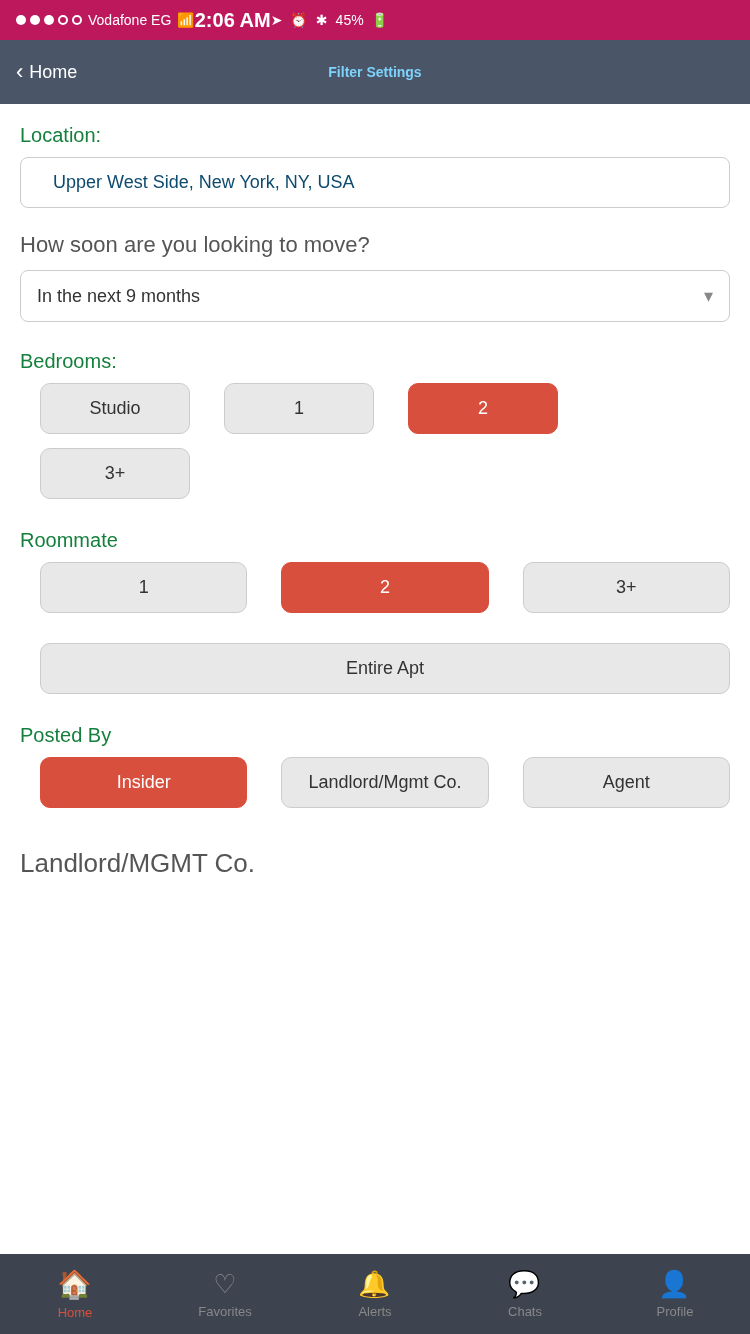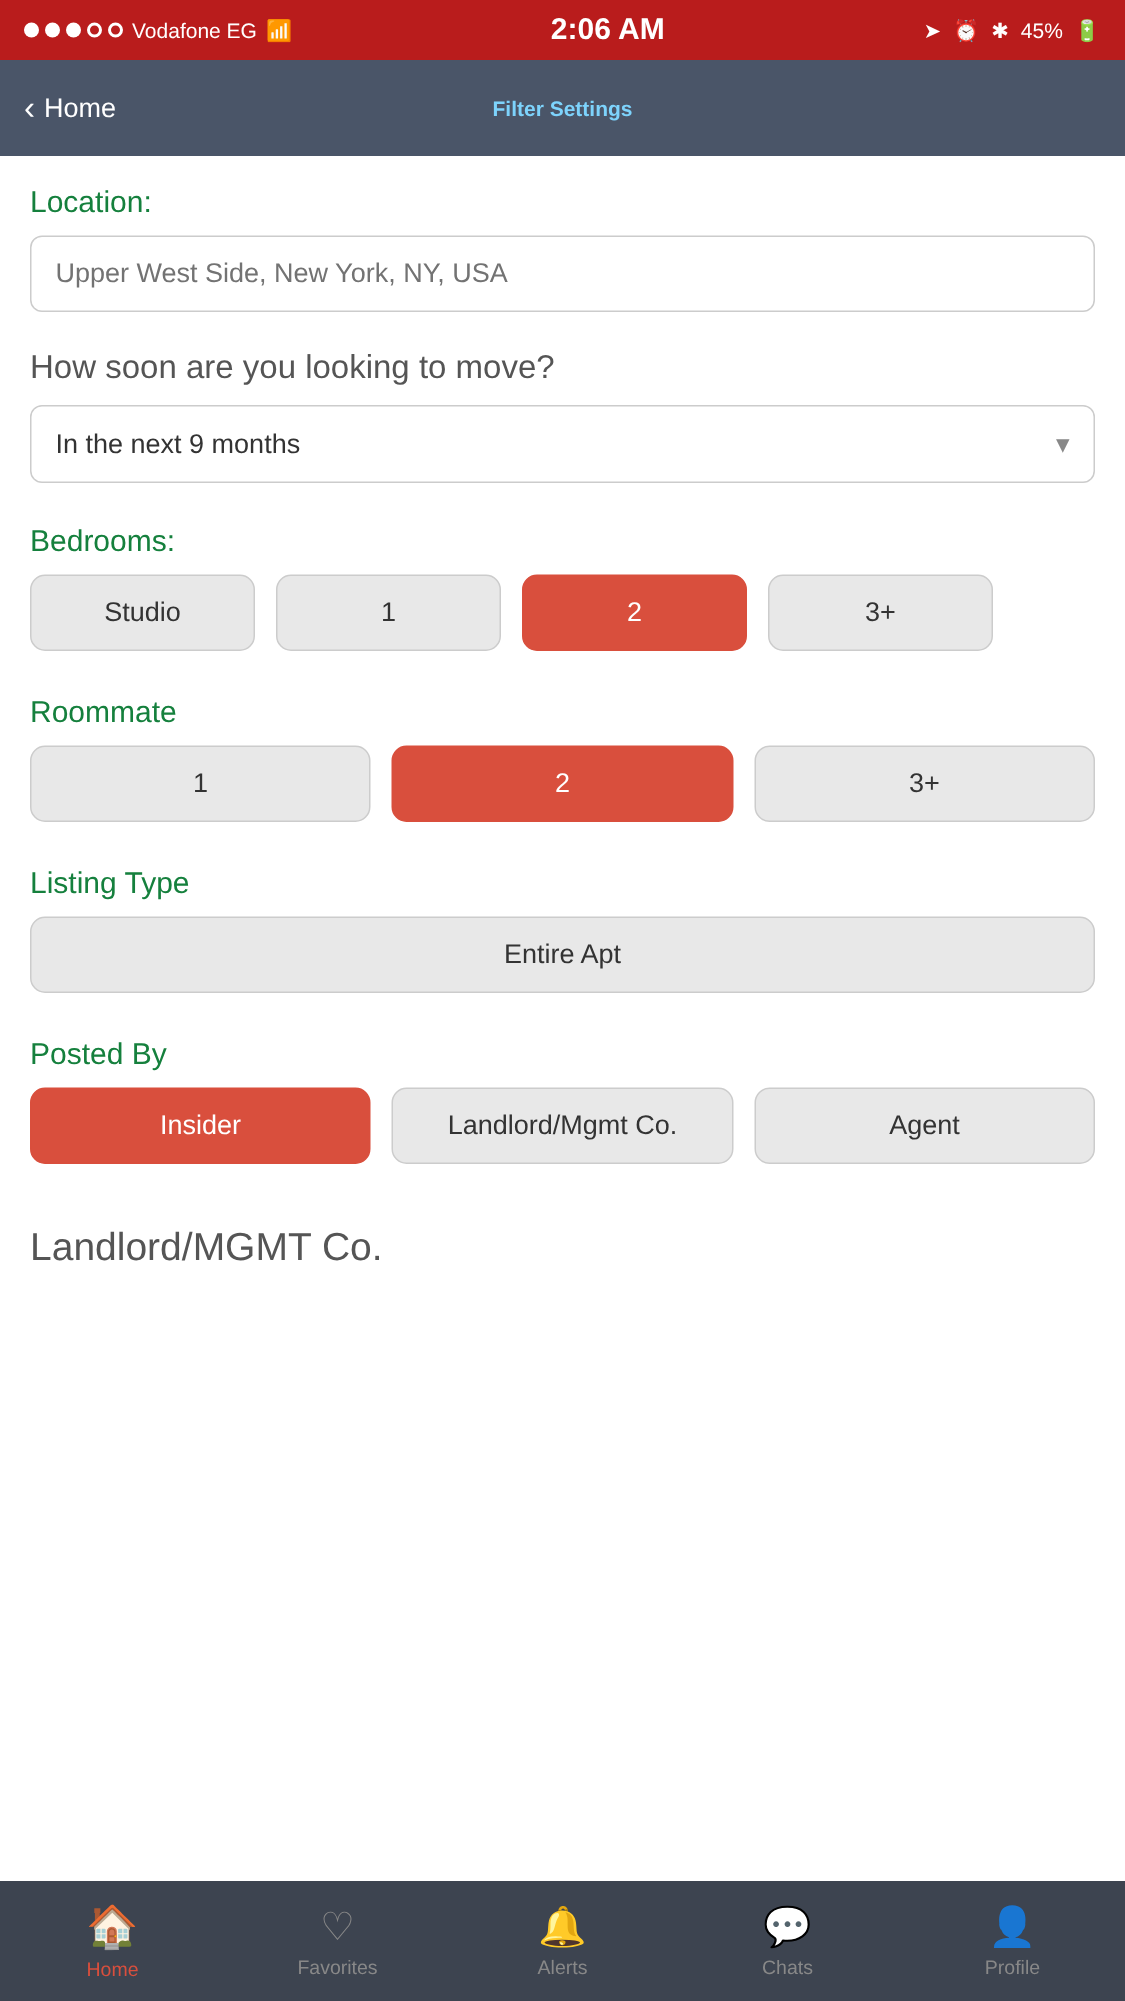--- a/index.html
+++ b/index.html
@@ -8,25 +8,25 @@
       width: 750px;
       height: 1334px;
       font-family: -apple-system, 'Helvetica Neue', Arial, sans-serif;
       background: #fff;
       overflow: hidden;
       position: relative;
     }
 
     
     .status-bar {
-      background: #b91c1c;
+      background: #be185d;
       height: 40px;
       display: flex;
       align-items: center;
-      justify-content: space-between;
+      justify-content: flex-start;
       padding: 0 16px;
       color: #fff;
       font-size: 14px;
     }
     .status-left { display: flex; align-items: center; gap: 6px; }
     .status-dots { display: flex; gap: 4px; }
     .status-dot { width: 10px; height: 10px; border-radius: 50%; background: #fff; }
     .status-dot.empty { background: transparent; border: 2px solid #fff; }
     .status-center { font-size: 20px; font-weight: 600; }
     .status-right { display: flex; align-items: center; gap: 8px; font-size: 14px; }
@@ -69,23 +69,23 @@
       color: #15803d;
       margin-bottom: 10px;
       font-weight: 400;
     }
 
     
     .text-input {
       width: 100%;
       border: 1px solid #ccc;
       border-radius: 8px;
-      padding: 14px 16px;
-      font-size: 18px;
-      color: #737373;
+      padding: 14px 32px;
+      font-size: 18px;
+      color: #0c4a6e;
       margin-bottom: 24px;
       outline: none;
     }
 
     
     .question-label {
       font-size: 22px;
       color: #555;
       margin-bottom: 12px;
       font-weight: 400;
@@ -120,20 +120,21 @@
     }
     .btn {
       border-radius: 10px;
       border: 1px solid #ccc;
       background: #e8e8e8;
       font-size: 18px;
       color: #333;
       padding: 14px 0;
       cursor: pointer;
       font-weight: 500;
+      margin-left: 20px;
     }
     .btn.active {
       background: #d94f3d;
       color: #fff;
       border-color: #d94f3d;
     }
     .btn.bedrooms { width: 150px; }
     .btn.bathrooms { flex: 1; }
     .btn.listing { flex: 1; }
     .btn.posted { flex: 1; }
@@ -238,21 +239,20 @@
   <div>
     <div class="section-label">Roommate</div>
     <div class="button-group">
       <button class="btn bathrooms">1</button>
       <button class="btn bathrooms active">2</button>
       <button class="btn bathrooms">3+</button>
     </div>
   </div>
 
   <div>
-    <div class="section-label">Listing Type</div>
     <div class="button-group">
       <button class="btn listing">Entire Apt</button>
     </div>
   </div>
 
   <div>
     <div class="section-label">Posted By</div>
     <div class="button-group">
       <button class="btn posted active">Insider</button>
       <button class="btn posted">Landlord/Mgmt Co.</button>

